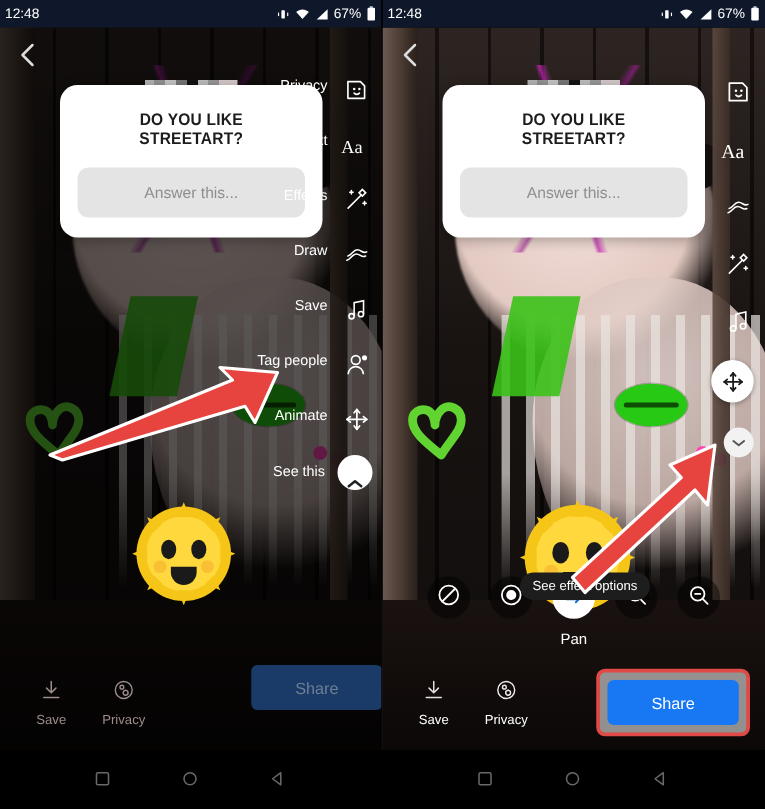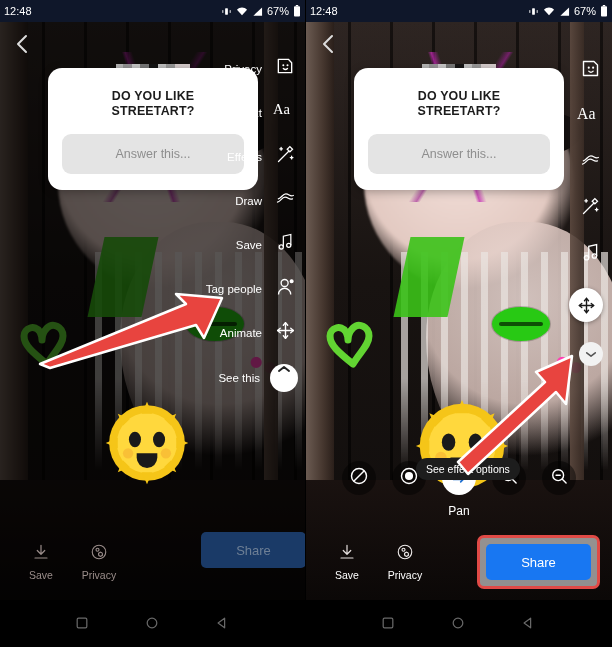--- a/index.html
+++ b/index.html
@@ -171,21 +171,21 @@
   
   .rail {
     position: absolute; right: 0; top: 34px; z-index: 22;
     display: flex; flex-direction: column; align-items: flex-end;
     gap: 18px; padding-right: 8px;
   }
   .rail-item { display: flex; align-items: center; gap: 10px; }
   .rail-label { color: #fff; font-size: 11.5px; }
   .rail-icon {
     width: 26px; height: 26px;
-    display: flex; align-items: flex-start; justify-content: center;
+    display: flex; align-items: flex-end; justify-content: center;
   }
   .rail-icon.circle-white {
     background: #fff; border-radius: 50%;
     width: 28px; height: 28px;
   }
   .rail.compact { gap: 20px; top: 36px; padding-right: 9px; }
   .rail.compact .rail-item { gap: 0; }
   .rail.compact .big-round {
     width: 34px; height: 34px; border-radius: 50%; background: #fff;
     display: flex; align-items: center; justify-content: center;

